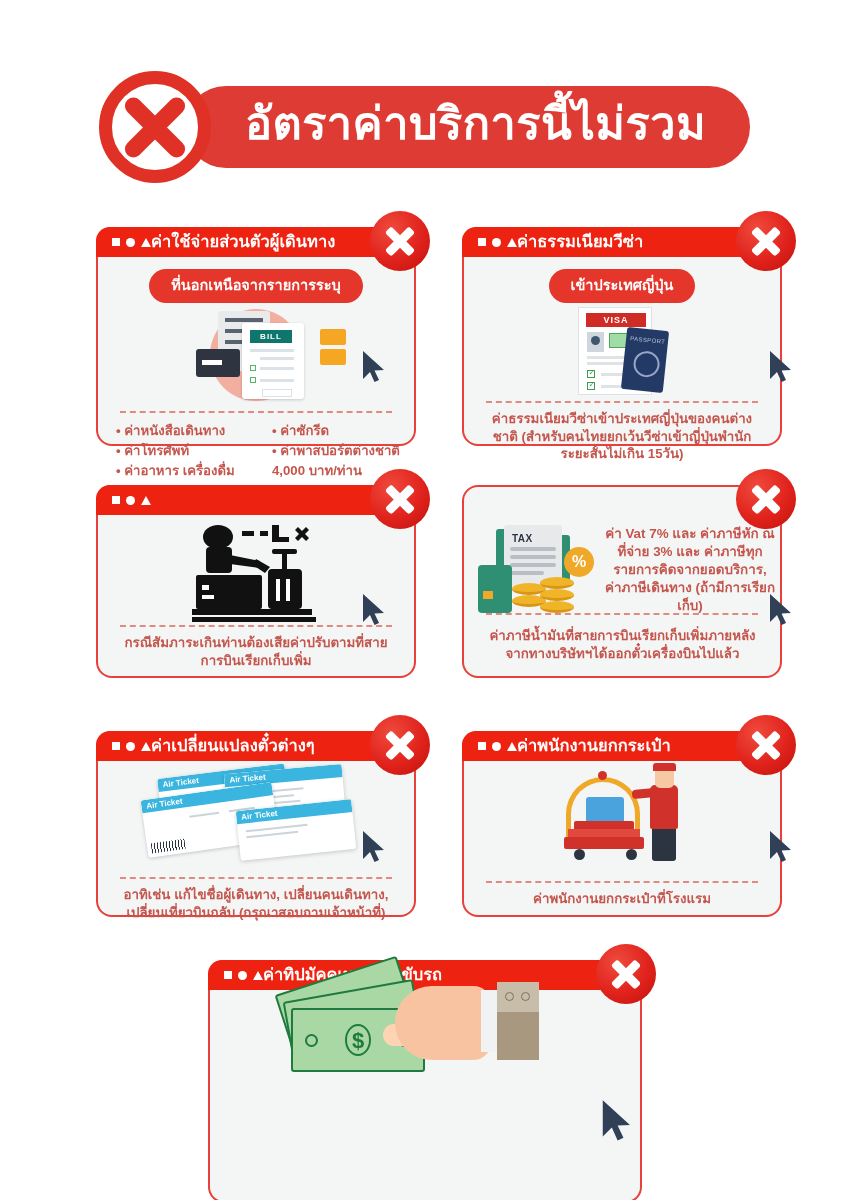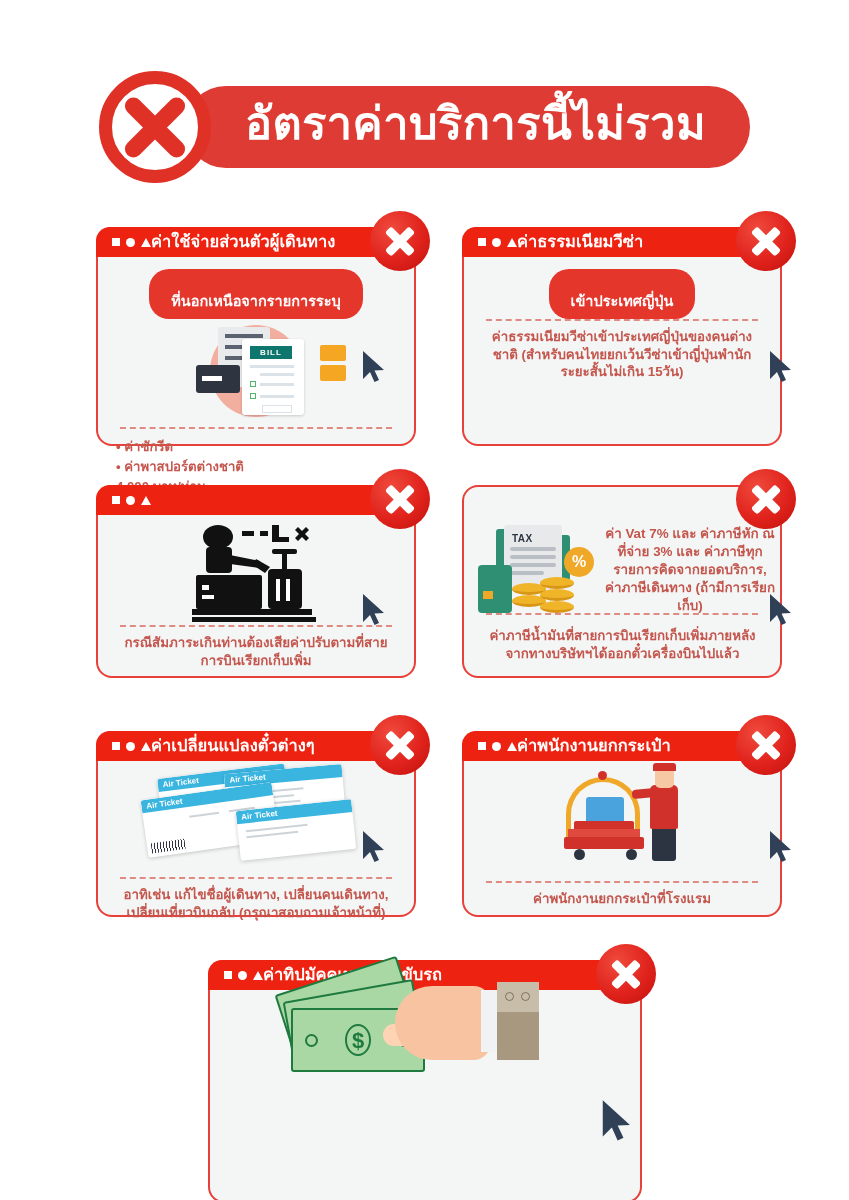--- a/index.html
+++ b/index.html
@@ -70,21 +70,21 @@
   .card-x i {
     position: absolute; left: 50%; top: 50%; width: 34px; height: 9px;
     background: #fff; border-radius: 3px; margin-left: -17px; margin-top: -4.5px;
   }
   .card-x i:nth-child(1) { transform: rotate(45deg); }
   .card-x i:nth-child(2) { transform: rotate(-45deg); }
 
   .subtitle-pill {
     margin: 40px auto 0; display: table;
     background: #e5362c; color: #fff; border-radius: 20px;
-    padding: 20px 22px 7px; font-size: 14.5px; font-weight: bold;
+    padding: 4px 22px 7px; font-size: 14.5px; font-weight: bold;
   }
   .divider {
     border: 0; border-top: 2px dashed #e08b82;
     margin: 0 22px;
   }
   .body-text {
     color: #c4564d; font-size: 13.3px; font-weight: bold;
     text-align: center; line-height: 1.32;
     padding: 7px 16px 0;
   }
@@ -291,20 +291,25 @@
         <div class="bill-chk" style="left:8px; top:54px;"></div>
         <div class="bill-line" style="left:18px; top:56px; width:34px;"></div>
         <div class="bill-line" style="left:20px; top:66px; width:30px; height:8px; border:1px solid #dbe3e8; background:#fff;"></div>
       </div>
       <div class="bill-card"></div>
     </div>
 
     <hr class="divider">
 
     <div class="bullets">
+      <ul class="bul-col-a">
+        <li>ค่าหนังสือเดินทาง</li>
+        <li>ค่าโทรศัพท์</li>
+        <li>ค่าอาหาร เครื่องดื่ม</li>
+      </ul>
       <ul>
         <li>ค่าซักรีด</li>
         <li>ค่าพาสปอร์ตต่างชาติ</li>
         <li class="nodot">4,000 บาท/ท่าน</li>
       </ul>
     </div>
   </div>
   <svg class="cursor" style="left:361px; top:313px;" viewBox="0 0 26 34">
     <path d="M2 1 L2 29 L9 22 L13.5 32 L18 30 L13.5 20.5 L23 20 Z" fill="#2f4057"></path>
   </svg>
@@ -318,20 +323,34 @@
       </div>
       <div class="head-title">ค่าธรรมเนียมวีซ่า</div>
     </div>
     <div class="card-x">
         <i></i>
         <i></i>
       </div>
 
     <div class="subtitle-pill">เข้าประเทศญี่ปุ่น</div>
 
+    <div class="art art-visa">
+      <div class="visa-doc">
+        <div class="visa-band">VISA</div>
+        <div class="visa-photo"></div>
+        <div class="visa-stamp"></div>
+        <div class="visa-ln" style="left:8px; top:48px; width:58px;"></div>
+        <div class="visa-ln" style="left:8px; top:54px; width:58px;"></div>
+        <div class="visa-tick" style="left:8px; top:62px;"></div>
+        <div class="visa-ln" style="left:22px; top:65px; width:44px;"></div>
+        <div class="visa-tick" style="left:8px; top:74px;"></div>
+        <div class="visa-ln" style="left:22px; top:77px; width:44px;"></div>
+      </div>
+      <div class="visa-passport"></div>
+    </div>
 
     <hr class="divider">
     <div class="body-text">ค่าธรรมเนียมวีซ่าเข้าประเทศญี่ปุ่นของคนต่างชาติ (สำหรับคนไทยยกเว้นวีซ่าเข้าญี่ปุ่นพำนักระยะสั้นไม่เกิน 15วัน)</div>
   </div>
   <svg class="cursor" style="left:768px; top:313px;" viewBox="0 0 26 34">
     <path d="M2 1 L2 29 L9 22 L13.5 32 L18 30 L13.5 20.5 L23 20 Z" fill="#2f4057"></path>
   </svg>
 
   <div class="card" style="left:96px; top:448px; width:320px; height:193px;">
     <div class="card-head">

